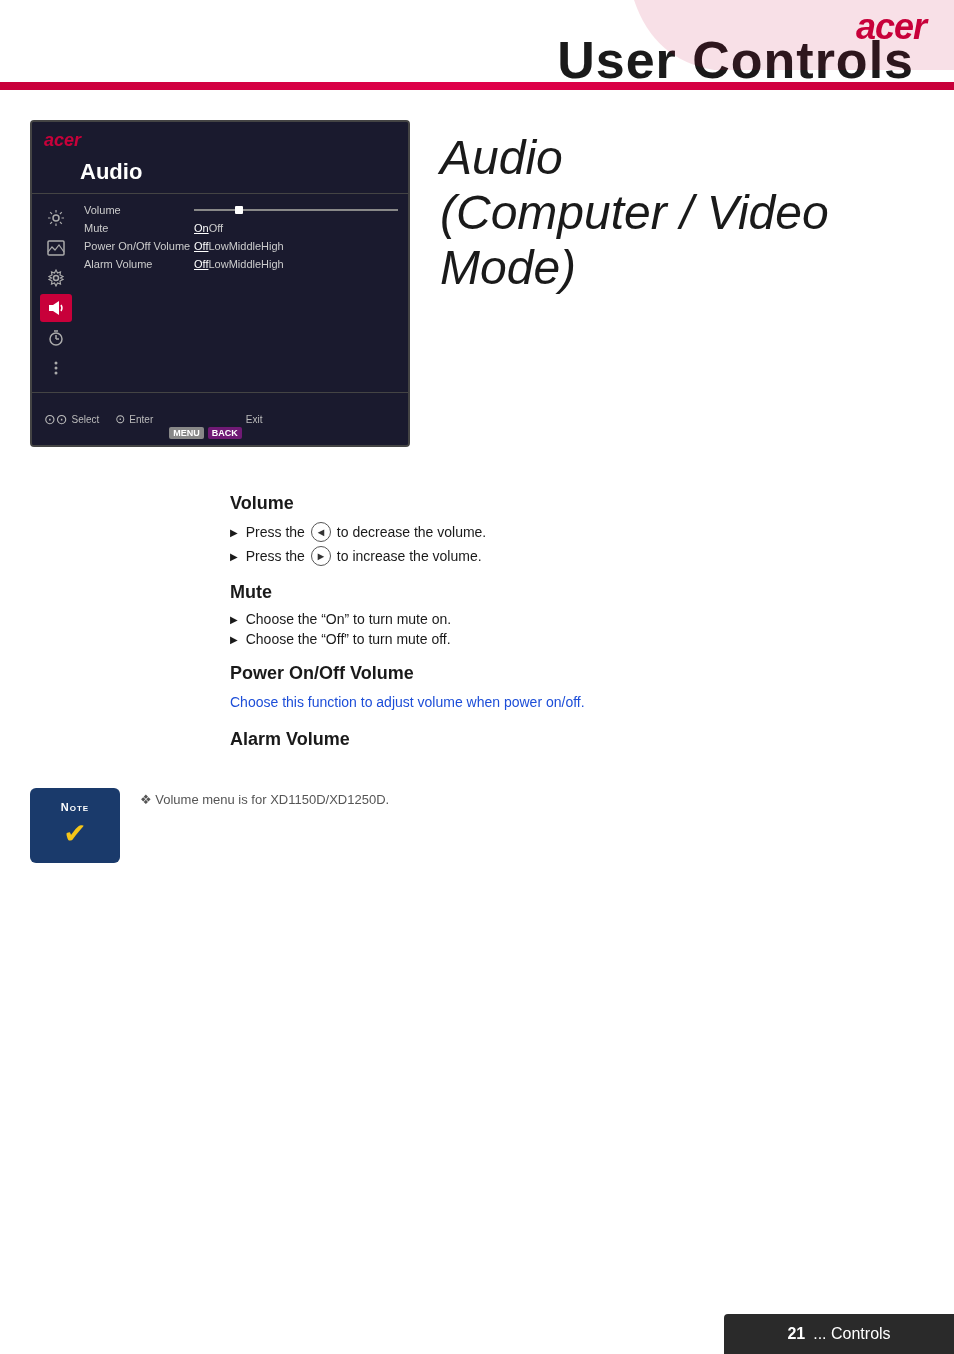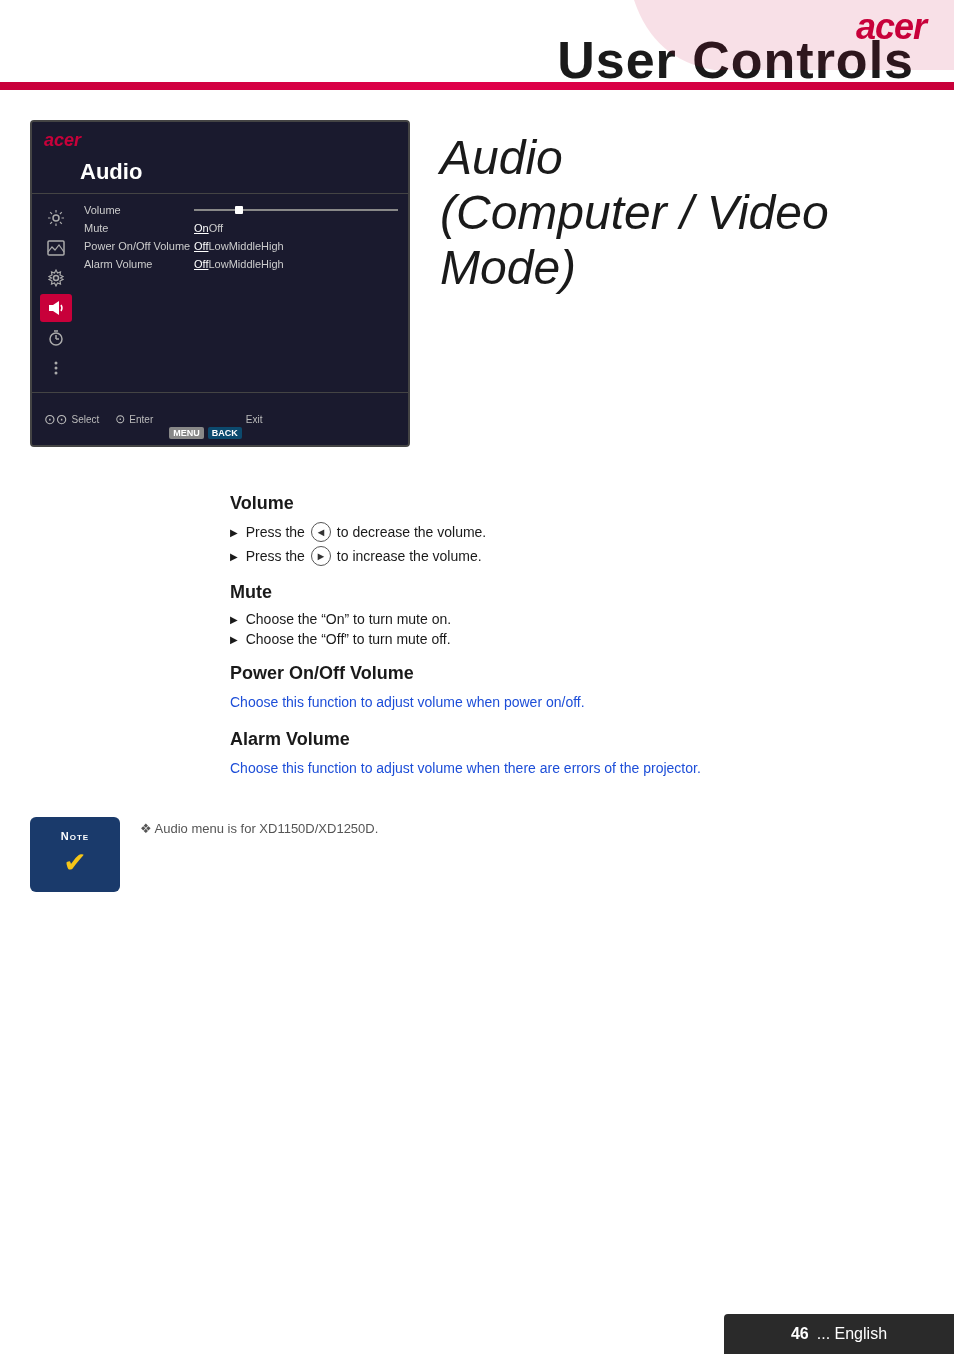--- a/index.html
+++ b/index.html
@@ -164,21 +164,21 @@
     .osd-btn {
       background: #555;
       color: #fff;
       font-size: 9px;
       padding: 1px 4px;
       border-radius: 2px;
       font-weight: bold;
       margin-top: 28px;
     }
     .osd-btn.menu { background: #888; }
-    .osd-btn.back { background: #0c4a6e; }
+    .osd-btn.back { background: #701a75; }
 
     
     .title-panel {
       flex: 1;
       display: flex;
       align-items: flex-start;
       justify-content: flex-start;
       padding-top: 10px;
     }
     .section-big-title {
@@ -491,29 +491,28 @@
     <li>
       <span class="bullet-arrow">▶</span>
       <span>Choose the “Off” to turn mute off.</span>
     </li>
   </ul>
 
   <div class="section-heading">Power On/Off Volume</div>
   <p class="body-text">Choose this function to adjust volume when power on/off.</p>
 
   <div class="section-heading">Alarm Volume</div>
-  <p class="body-text">Choose this function to adjust volume when there are errors of the projector.</p>
 </div>
 
 <div class="note-area">
   <div class="note-icon">
     <span class="note-icon-label">Note</span>
     <span class="note-checkmark">✔</span>
   </div>
   <div style="flex:1;">
-    <p class="note-text">❖ Audio menu is for XD1150D/XD1250D.</p>
+    <p class="note-text">❖ Volume menu is for XD1150D/XD1250D.</p>
   </div>
 </div>
 
 <div class="footer">
-  <span class="footer-text footer-num">46</span>
-  <span class="footer-text">... English</span>
+  <span class="footer-text footer-num">21</span>
+  <span class="footer-text">... Controls</span>
 </div>
 
 </body></html>

